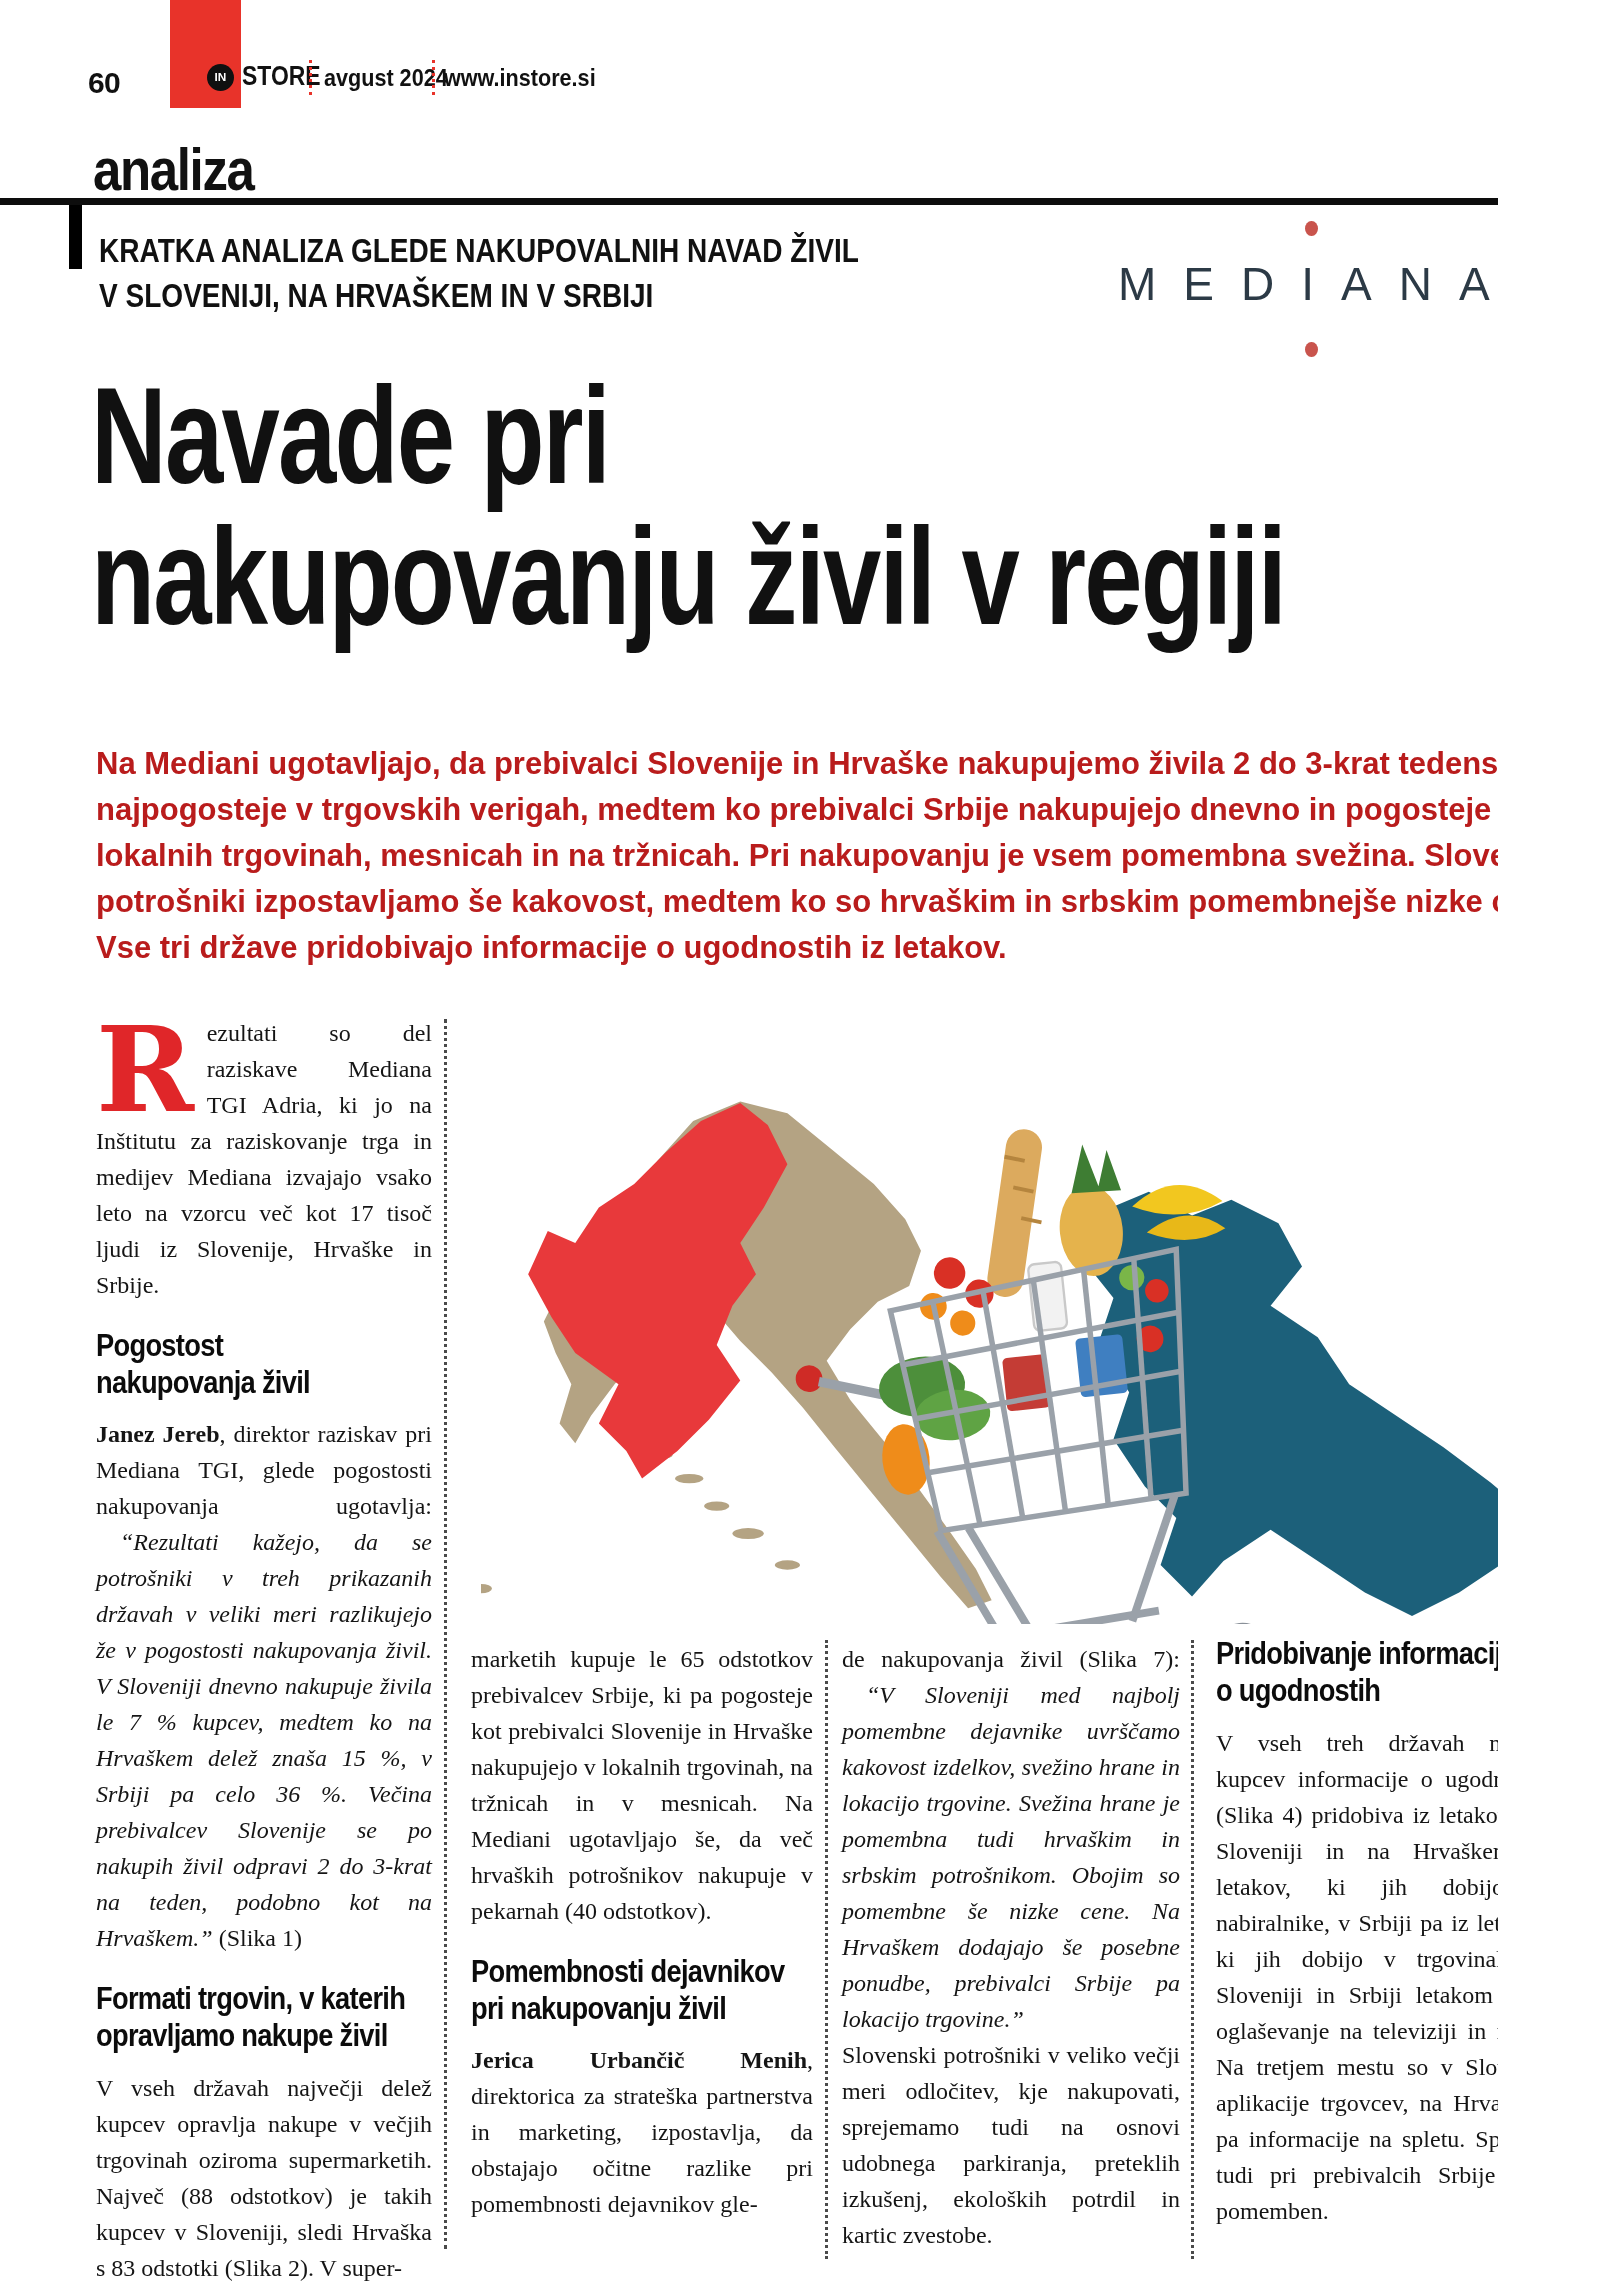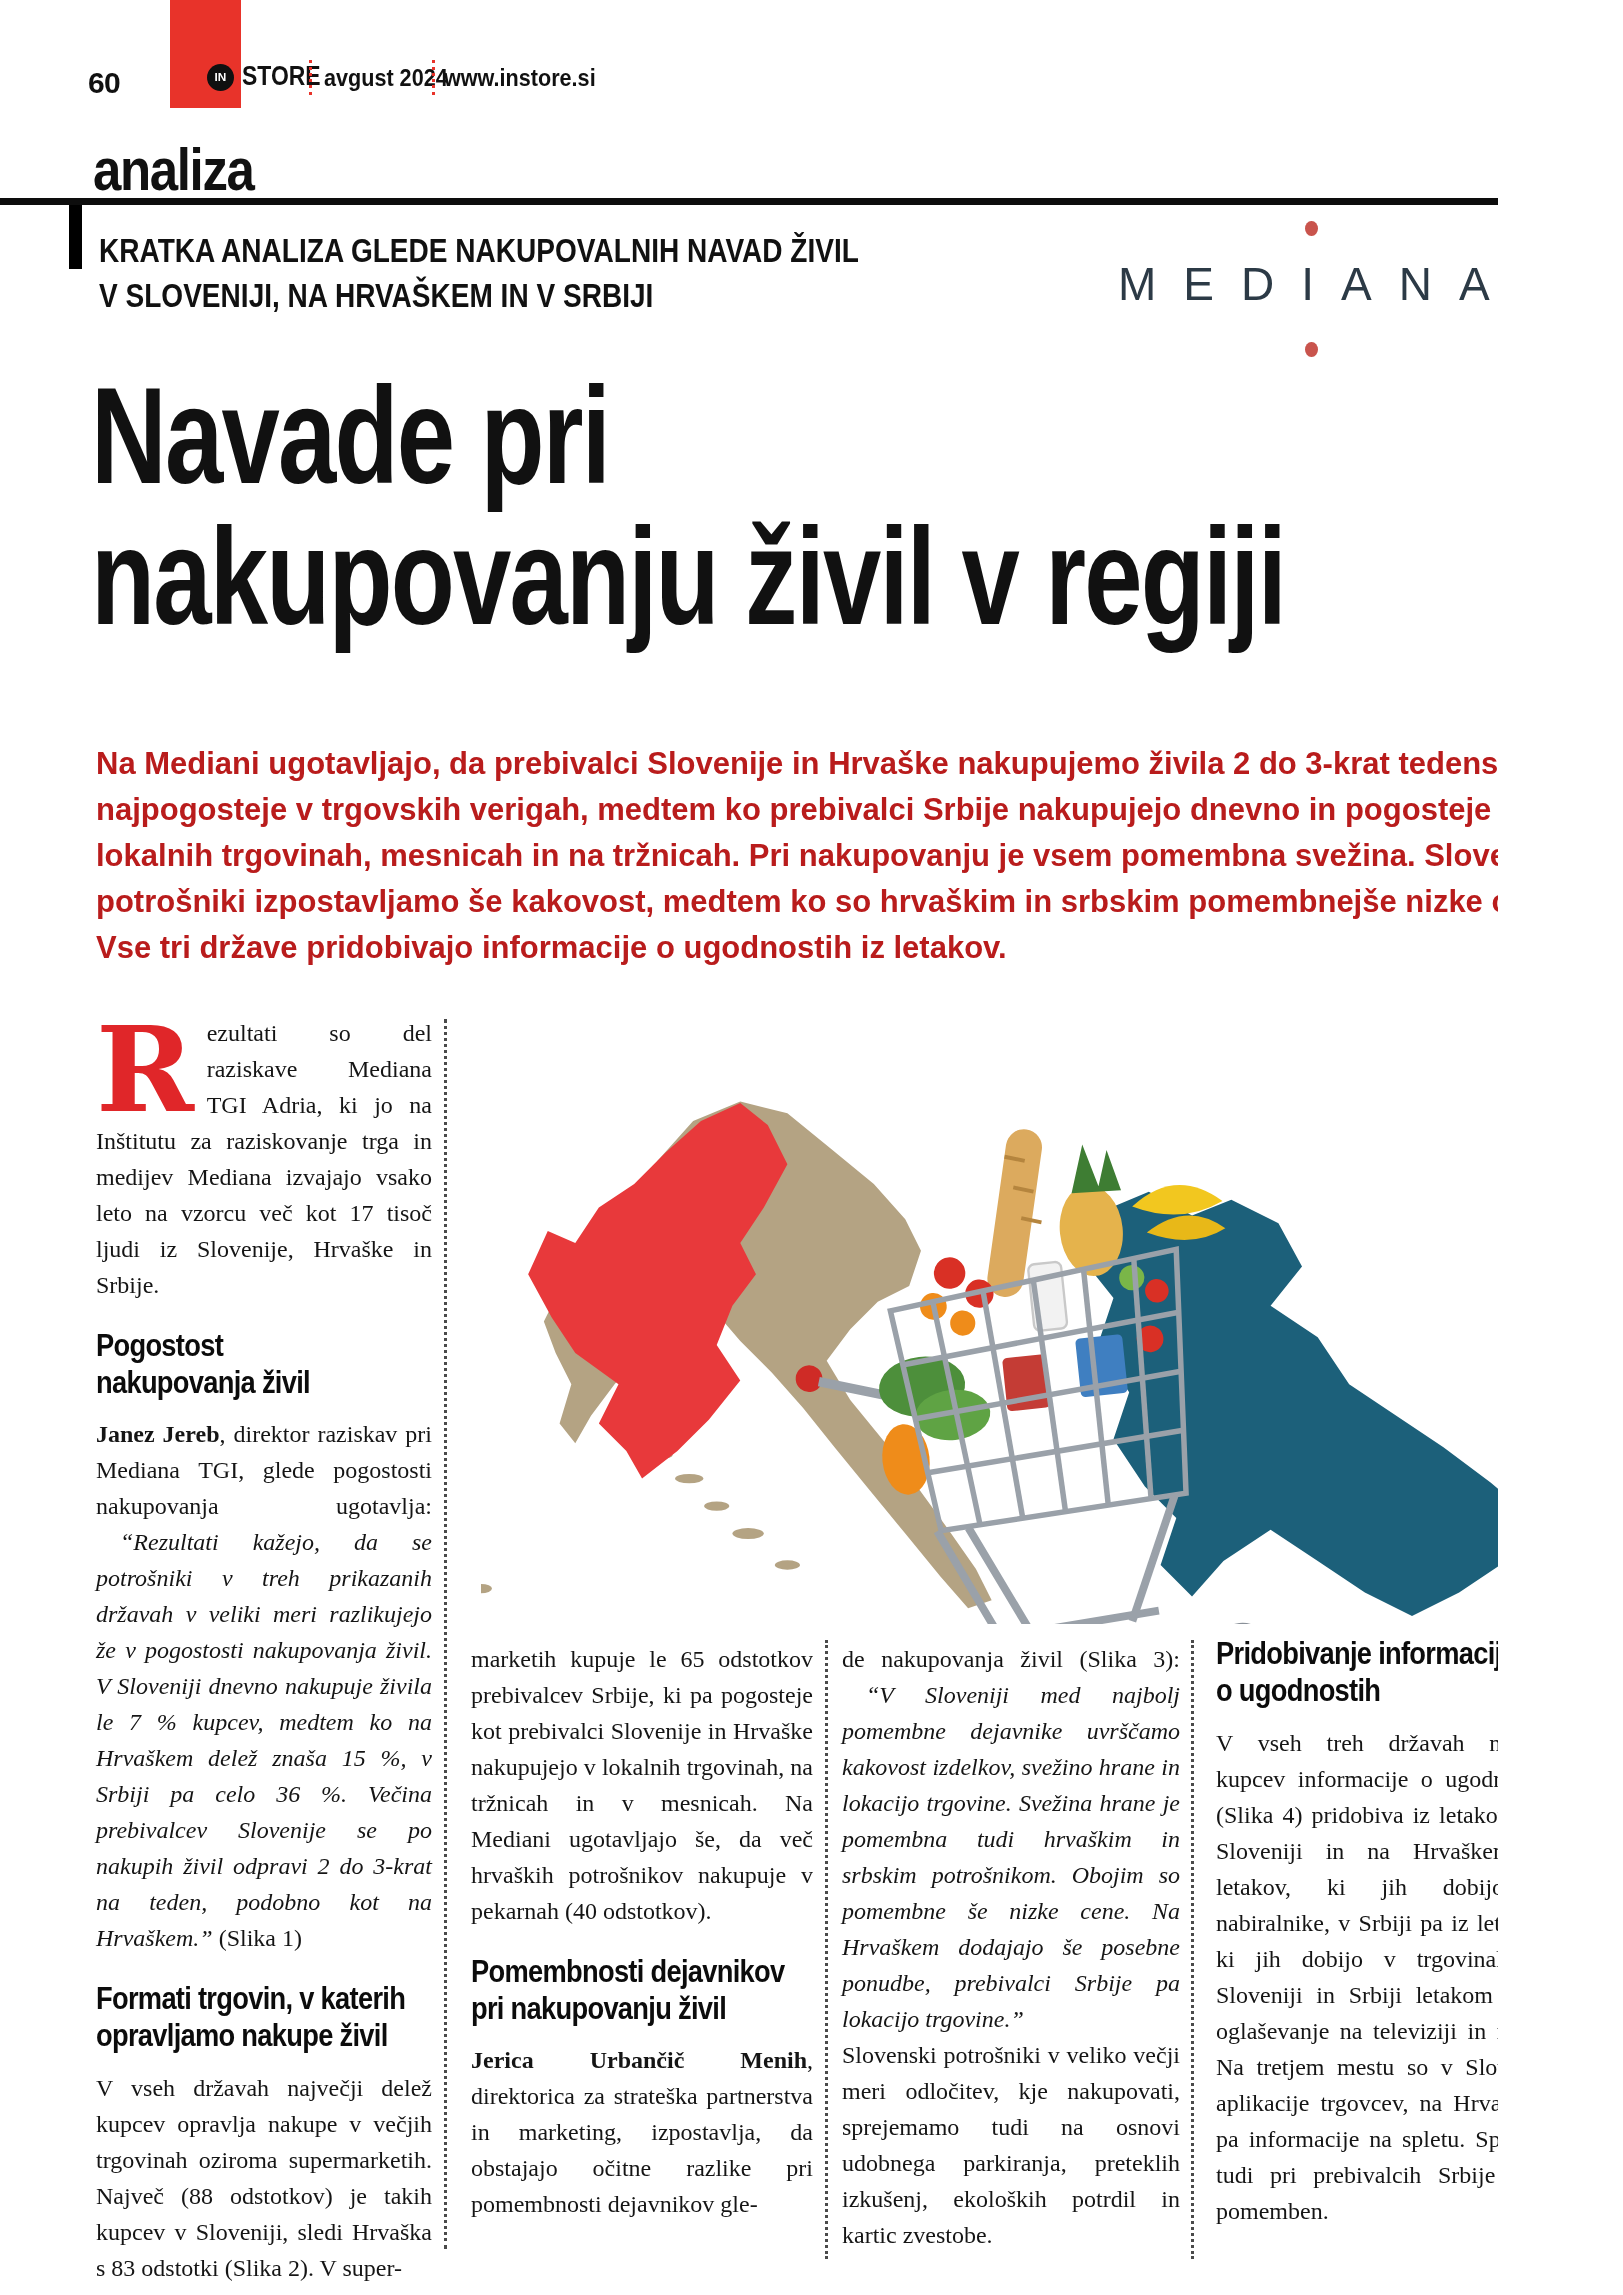--- a/index.html
+++ b/index.html
@@ -177,21 +177,21 @@
   </div>
 
   <div class="abs col col2">
     <p>marketih kupuje le 65 odstotkov prebivalcev Srbije, ki pa pogosteje kot prebivalci Slovenije in Hrvaške nakupujejo v lokalnih trgovinah, na tržnicah in v mesnicah. Na Mediani ugotavljajo še, da več hrvaških potrošnikov nakupuje v pekarnah (40 odstotkov).</p>
     <div class="h3">Pomembnosti dejavnikov
 pri nakupovanju živil</div>
     <p><span class="b">Jerica Urbančič Menih</span><span>, direktorica za strateška partnerstva in marketing, izpostavlja, da obstajajo očitne razlike pri pomembnosti dejavnikov gle-</span></p>
   </div>
 
   <div class="abs col col3">
-    <p><span>de nakupovanja živil (Slika 3): </span><span class="i">“V Sloveniji med najbolj pomembne dejavnike uvrščamo kakovost izdelkov, svežino hrane in lokacijo trgovine. Svežina hrane je pomembna tudi hrvaškim in srbskim potrošnikom. Obojim so pomembne še nizke cene. Na Hrvaškem dodajajo še posebne ponudbe, prebivalci Srbije pa lokacijo trgovine.”</span></p>
+    <p><span>de nakupovanja živil (Slika 7): </span><span class="i">“V Sloveniji med najbolj pomembne dejavnike uvrščamo kakovost izdelkov, svežino hrane in lokacijo trgovine. Svežina hrane je pomembna tudi hrvaškim in srbskim potrošnikom. Obojim so pomembne še nizke cene. Na Hrvaškem dodajajo še posebne ponudbe, prebivalci Srbije pa lokacijo trgovine.”</span></p>
     <p class="sp">Slovenski potrošniki v veliko večji meri odločitev, kje nakupovati, sprejemamo tudi na osnovi udobnega parkiranja, preteklih izkušenj, ekoloških potrdil in kartic zvestobe.</p>
   </div>
 
   <div class="abs col col4">
     <div class="h3 first">Pridobivanje informacij
 o ugodnostih</div>
     <p>V vseh treh državah največ kupcev informacije o ugodnostih (Slika 4) pridobiva iz letakov – v Sloveniji in na Hrvaškem iz letakov, ki jih dobijo v nabiralnike, v Srbiji pa iz letakov, ki jih dobijo v trgovinah. V Sloveniji in Srbiji letakom sledi oglaševanje na televiziji in radiu. Na tretjem mestu so v Sloveniji aplikacije trgovcev, na Hrvaškem pa informacije na spletu. Splet je tudi pri prebivalcih Srbije zelo pomemben.</p>
   </div>
 
 </div>

